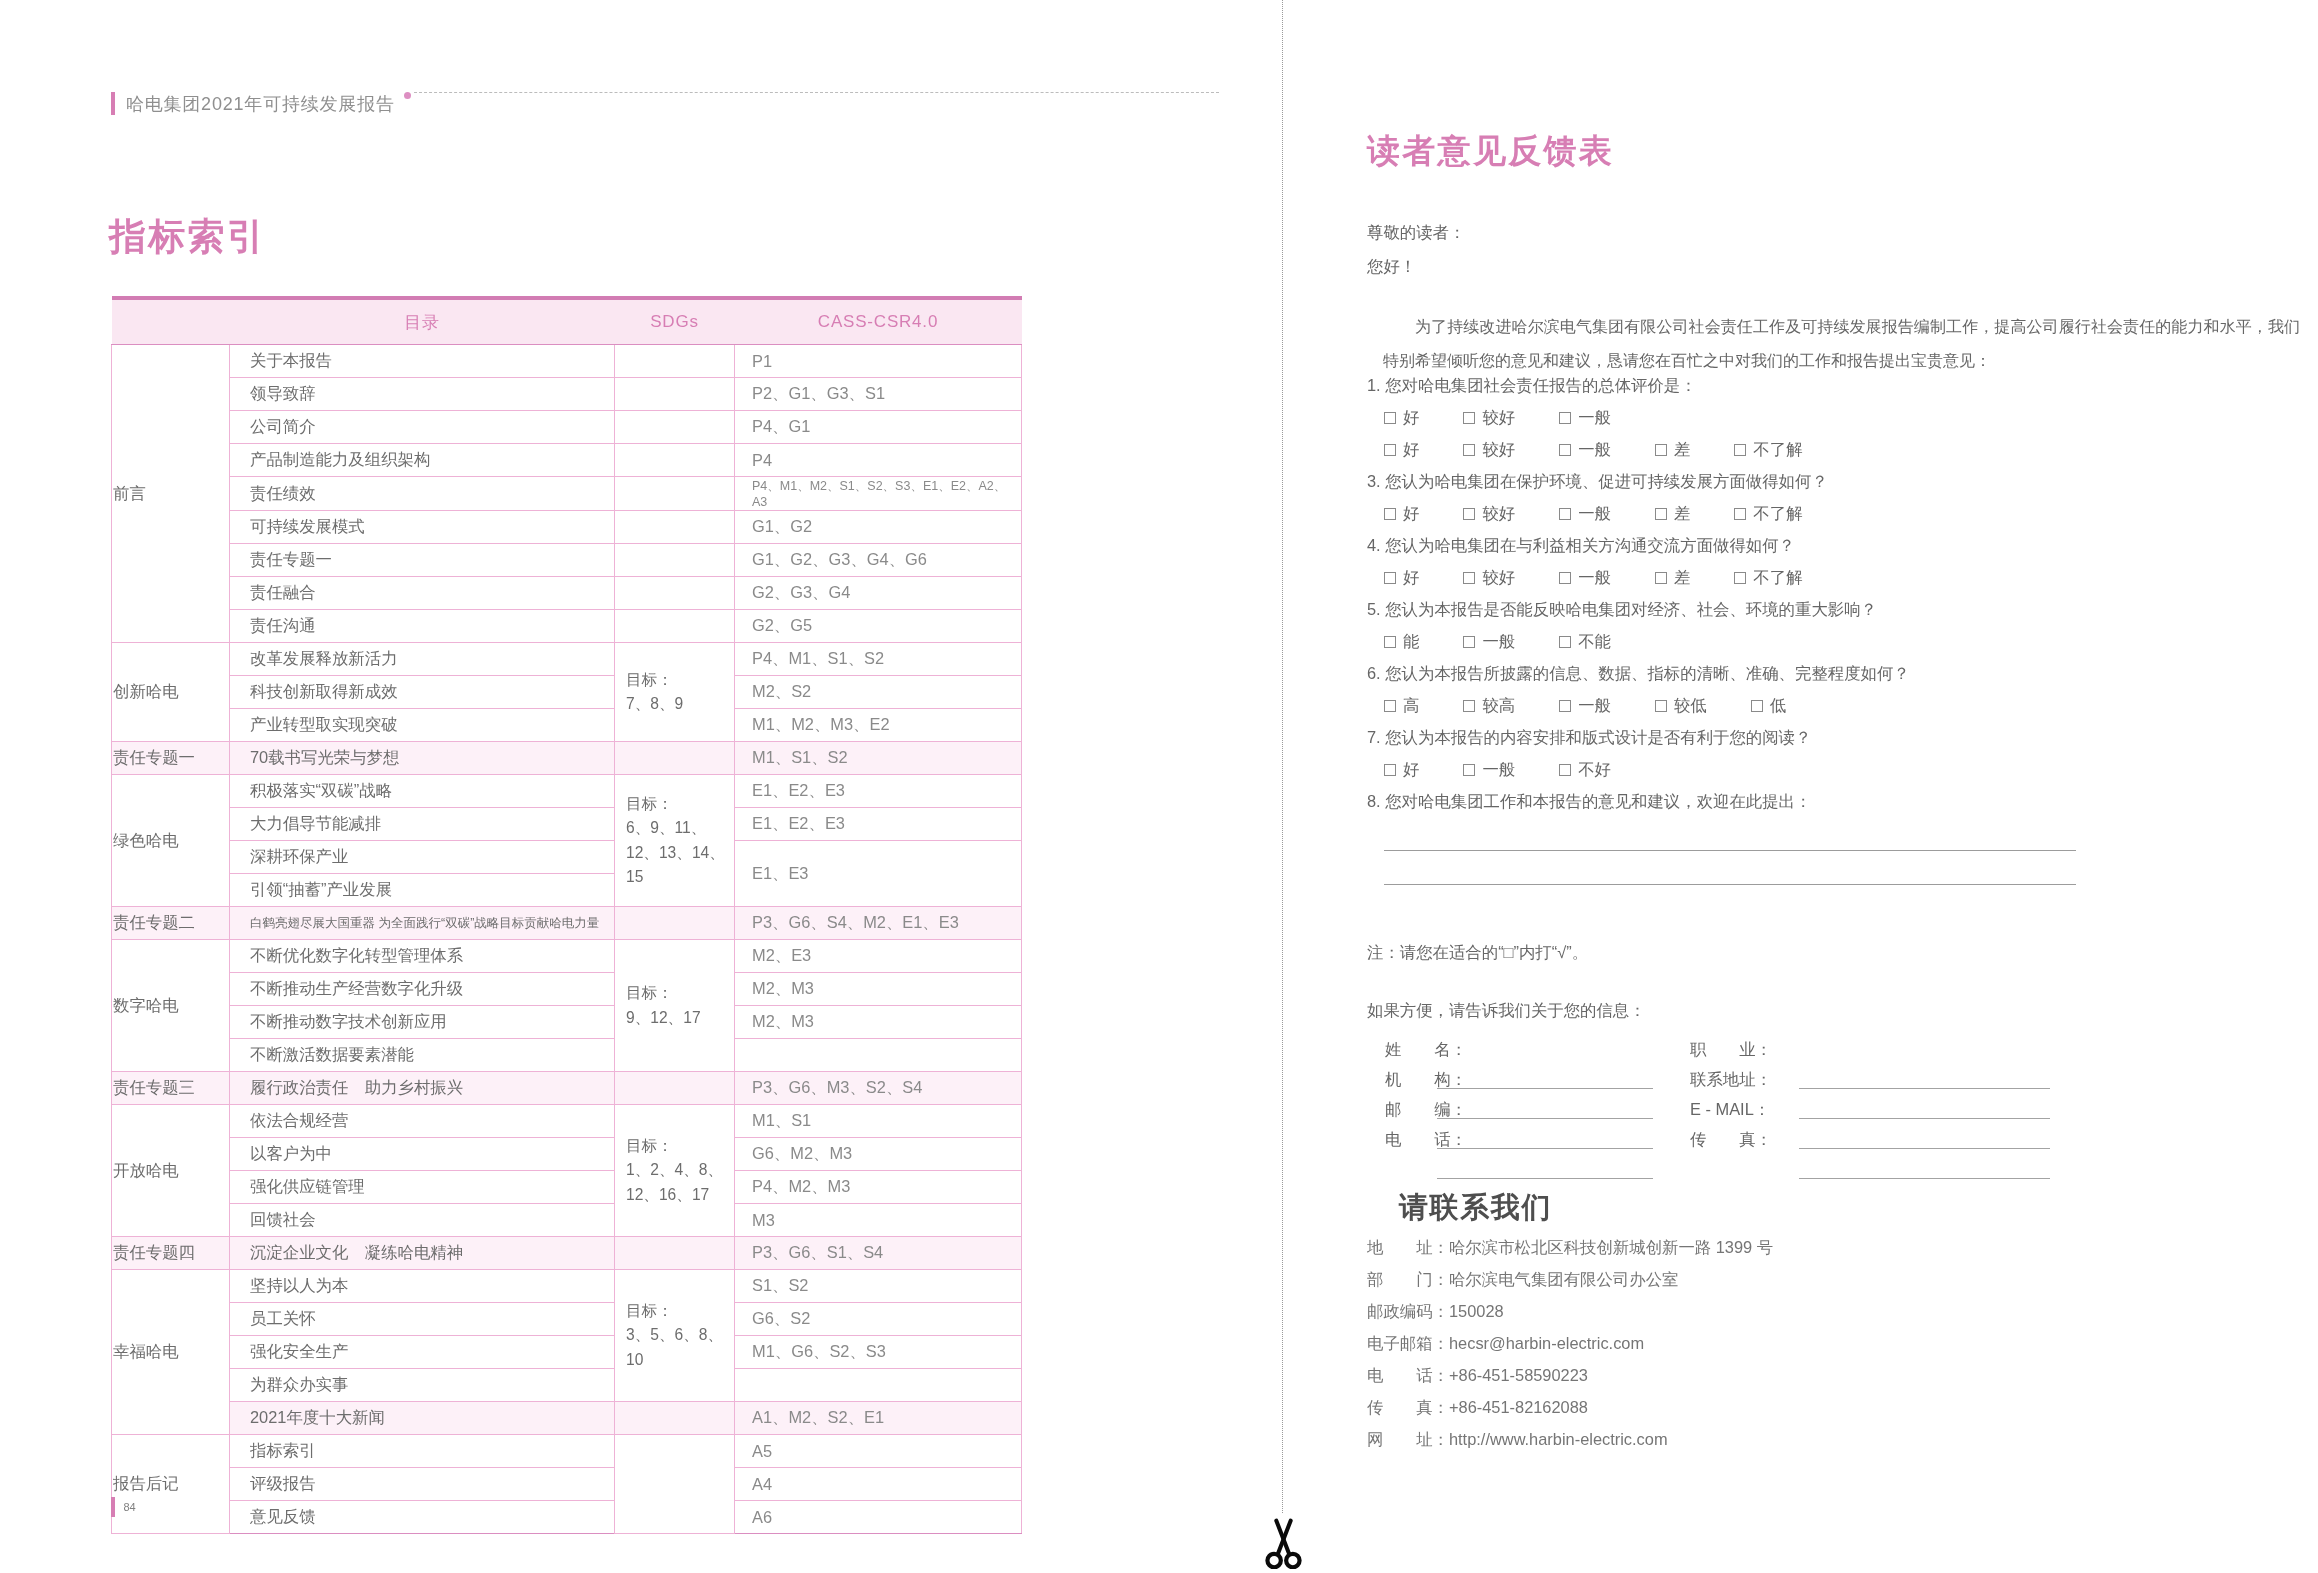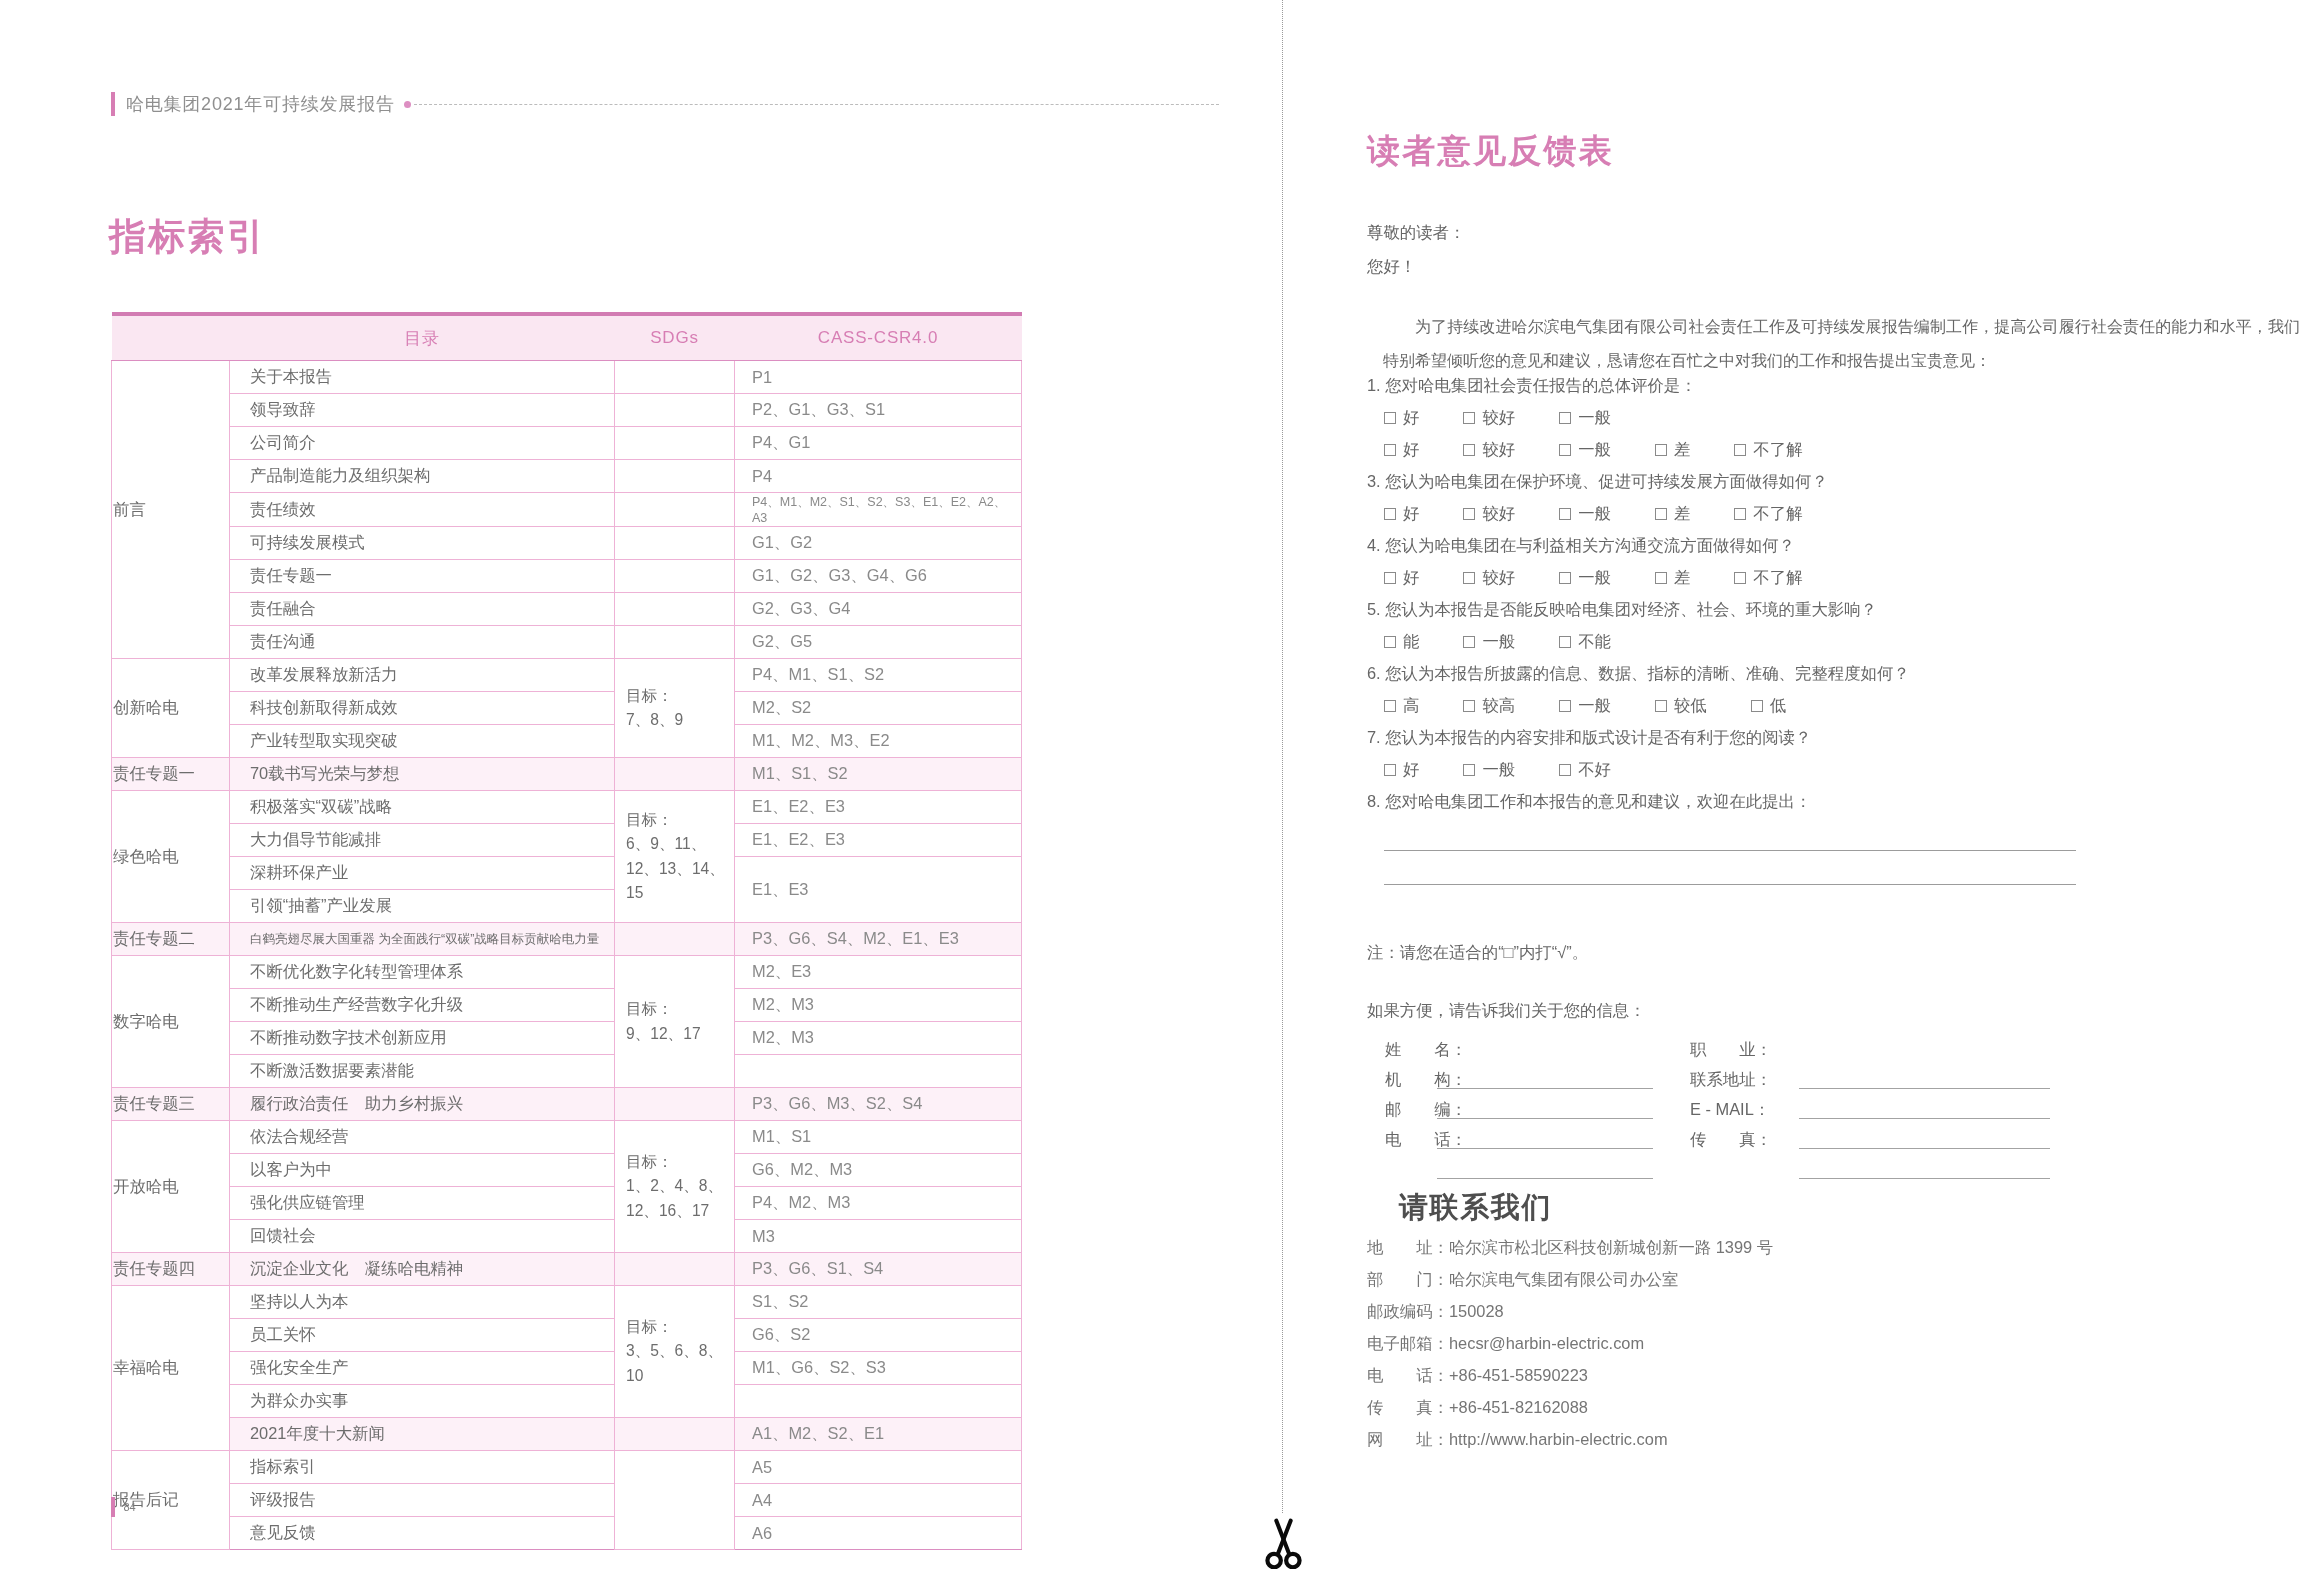--- a/index.html
+++ b/index.html
@@ -1,29 +1,29 @@
 <!DOCTYPE html>
 <html style="font-size:12.5px"><head>
 <meta charset="utf-8">
 <style>
   html,body{margin:0;padding:0;background:#ffffff;}
   .canvas{position:relative;width:2319px;height:1573px;background:#fff;overflow:hidden;
           font-family:"Liberation Sans","DejaVu Sans",sans-serif;color:#666;}
 
   
-  .running-header{position:absolute;left:111px;top:92px;width:1108px;display:flex;align-items:center;}
+  .running-header{position:absolute;left:111px;top:92px;width:1108px;display:flex;}
   .hbar{display:inline-block;width:3.9px;height:23.4px;background:#d77eb4;margin-right:11px;}
   .running-title{font-size:18px;color:#8f8f8f;letter-spacing:0.8px;white-space:nowrap;}
   .hdot{display:inline-block;width:7px;height:7px;border-radius:50%;background:#dd8fc2;margin:0 3.1px 0 9.3px;}
   .hdashes{flex:1;height:0;border-top:1.6px dashed #bcbcbc;}
 
   .page-title{position:absolute;left:109px;top:212px;margin:0;font-size:37px;font-weight:bold;
               color:#d77eb4;letter-spacing:2.3px;}
 
-  table.idx{position:absolute;left:111px;top:312px;width:910px;border-collapse:collapse;table-layout:fixed;}
+  table.idx{position:absolute;left:111px;top:296px;width:910px;border-collapse:collapse;table-layout:fixed;}
   table.idx th{height:42px;background:#fae7f2;color:#d77eb4;font-size:17px;font-weight:normal;
                border-top:4.7px solid #d27cb3;border-bottom:1.6px solid #db8ec1;letter-spacing:0.8px;}
   table.idx td{height:30px;border:0.8px solid #eeb2d6;vertical-align:middle;background:#fff;}
   table.idx tr.gs td{border-top:1.6px solid #db8ec1;}
   table.idx tr:last-child td{border-bottom:1.6px solid #db8ec1;}
   table.idx tr.hl td{background:#fdf1f8;}
   td.g{text-align:left;font-size:16.4px;color:#6d6d6d;}
   td.t{padding-left:20px;font-size:16.4px;color:#6d6d6d;}
   td.s{padding-left:11px;padding-right:4.7px;font-size:15.6px;color:#6d6d6d;white-space:pre-line;line-height:1.55;}
   td.c{padding-left:17px;font-size:16.4px;color:#8a8a8a;}

